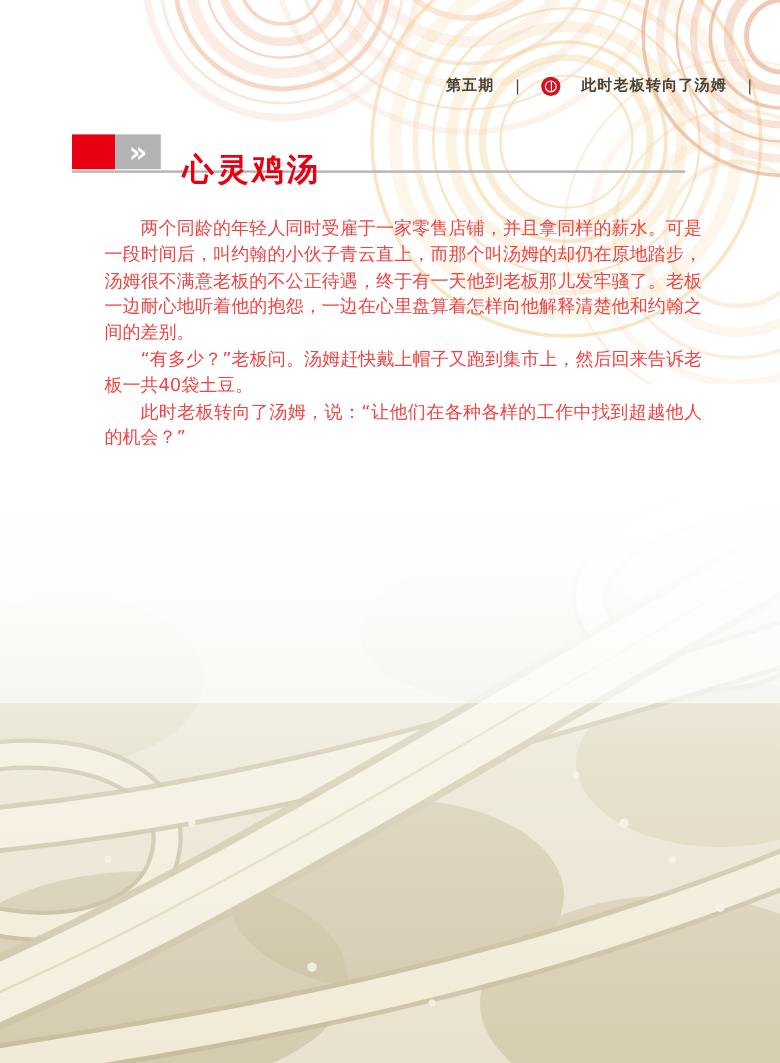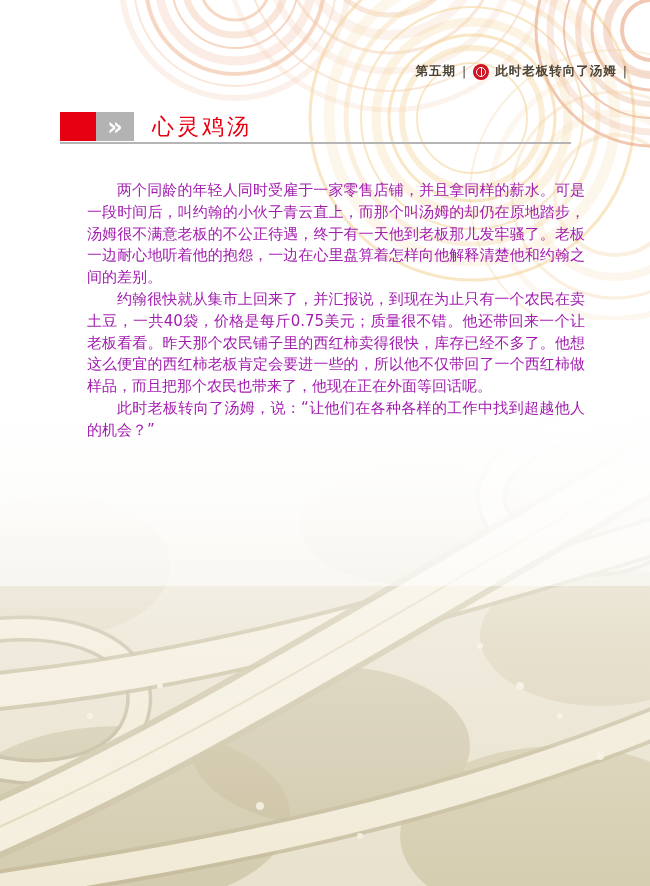--- a/index.html
+++ b/index.html
@@ -12,21 +12,21 @@
 
   
   .swirls { position:absolute; top:0; left:0; width:650px; height:320px; pointer-events:none; }
 
   
   .photo { position:absolute; left:0; bottom:0; width:650px; height:500px; pointer-events:none; }
 
   
   .masthead {
     position:absolute; top:63px; right:22px; z-index:5;
-    display:flex; align-items:center; gap:6px;
+    display:flex; align-items:center; gap:17px;
     color:#4a4236; font-size:12.5px; font-weight:bold; letter-spacing:1px;
   }
   .masthead .sep { color:#4a4236; font-weight:normal; }
   .logo {
     display:inline-block; width:16px; height:16px; border-radius:50%;
     background:#cf1322; position:relative; flex:0 0 auto;
   }
   .logo::before {
     content:""; position:absolute; left:3px; top:3px; right:3px; bottom:3px;
     border:1px solid #ffffff; border-radius:50%;
@@ -42,28 +42,28 @@
     border-bottom:2px solid #b5b5b5; padding-bottom:0;
   }
   .section-header { height:32px; }
   .red-square { width:36px; height:29px; background:#e60012; align-self:flex-start; }
   .chevron-block {
     width:38px; height:29px; background:#b3b3b3; align-self:flex-start;
     display:flex; align-items:center; justify-content:center;
     color:#ffffff; font-size:24px; font-weight:bold; line-height:1;
   }
   .section-title {
-    margin-left:18px; color:#e60012; font-size:22px; font-weight:normal;
-    letter-spacing:3px; align-self:flex-start; line-height:29px;
+    margin-left:18px; color:#e60012; font-size:26px; font-weight:bold;
+    letter-spacing:3px; align-self:flex-start; line-height:29px;margin-top:16px;
   }
 
   
   .article {
     position:absolute; left:87px; top:180px; width:498px; z-index:4;
-    color:#a21caf; font-size:15px; line-height:21.8px;
+    color:#ef4444; font-size:15px; line-height:21.8px;
     text-align:justify;
   }
   .article p { text-indent:2em; margin:0; }
 
   .fade-top {
     position:absolute; left:0; bottom:300px; width:650px; height:220px; z-index:1;
     background:linear-gradient(to bottom, #ffffff 0%, rgba(255,255,255,0.55) 100%);
     pointer-events:none;
   }
 </style>
@@ -174,17 +174,17 @@
   </div>
 
   <div class="section-header">
     <span class="red-square"></span>
     <span class="chevron-block">»</span>
     <span class="section-title">心灵鸡汤</span>
   </div>
 
   <div class="article">
     <p>两个同龄的年轻人同时受雇于一家零售店铺，并且拿同样的薪水。可是一段时间后，叫约翰的小伙子青云直上，而那个叫汤姆的却仍在原地踏步，汤姆很不满意老板的不公正待遇，终于有一天他到老板那儿发牢骚了。老板一边耐心地听着他的抱怨，一边在心里盘算着怎样向他解释清楚他和约翰之间的差别。</p>
-    <p>约翰很快就从集市上回来了，并汇报说，到现在为止只有一个农民在卖土豆，一共40袋，价格是每斤0.75美元；质量很不错。他还带回来一个让老板看看。昨天那个农民铺子里的西红柿卖得很快，库存已经不多了。他想这么便宜的西红柿老板肯定会要进一些的，所以他不仅带回了一个西红柿做样品，而且把那个农民也带来了，他现在正在外面等回话呢。</p>
+    <p>“有多少？”老板问。汤姆赶快戴上帽子又跑到集市上，然后回来告诉老板一共40袋土豆。</p>
     <p>此时老板转向了汤姆，说：“让他们在各种各样的工作中找到超越他人的机会？”</p>
   </div>
 
 </div>
 
 </body></html>

